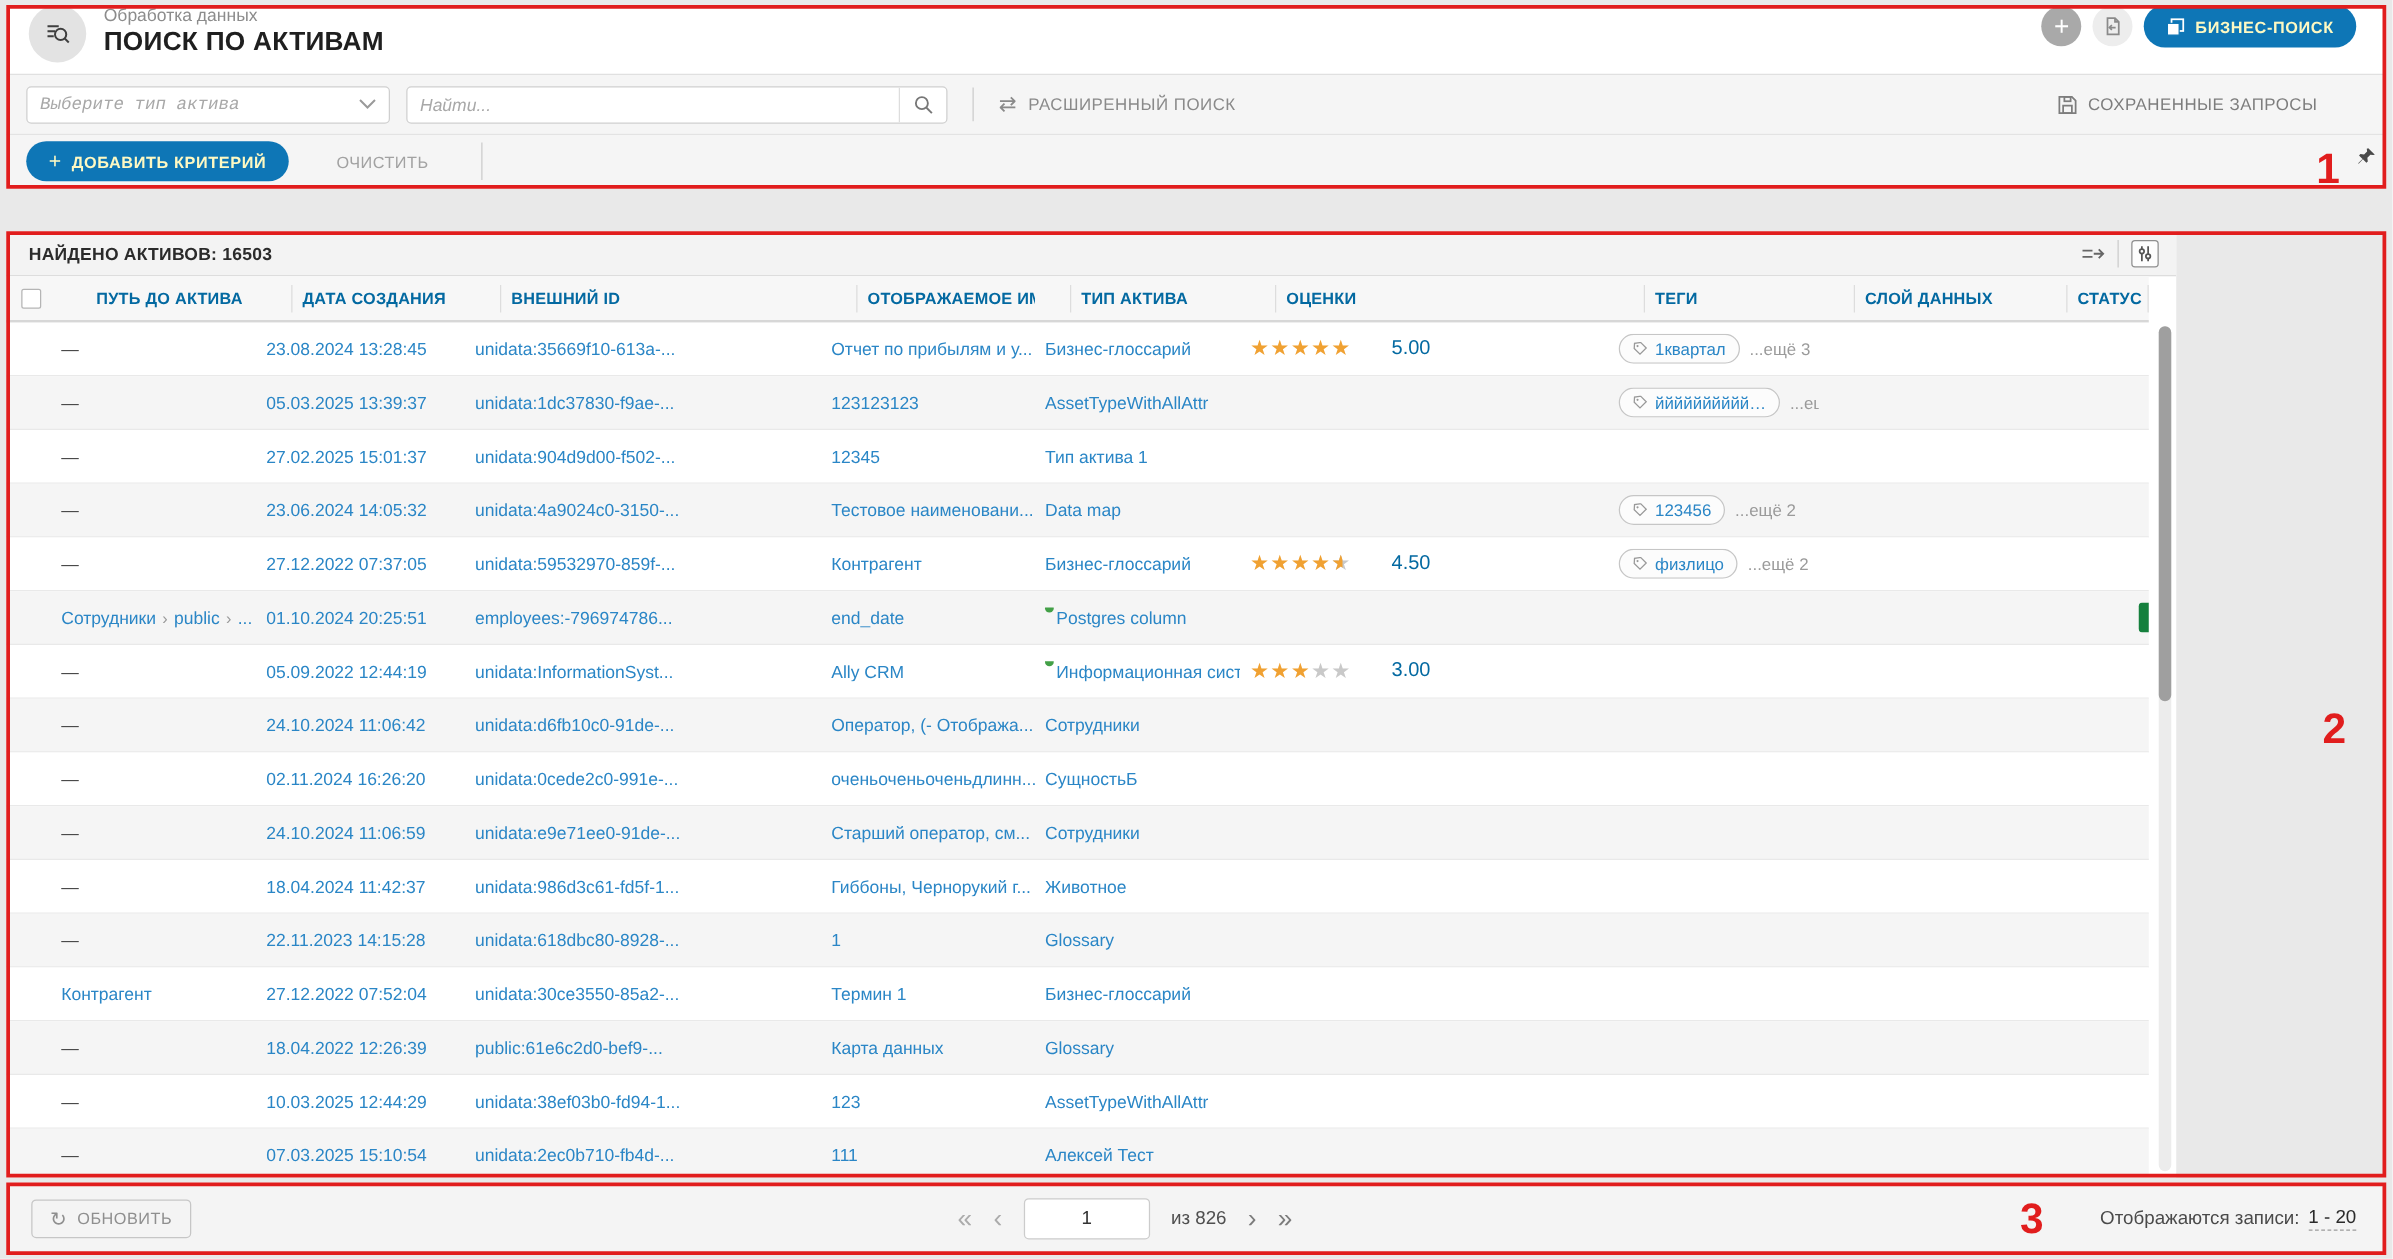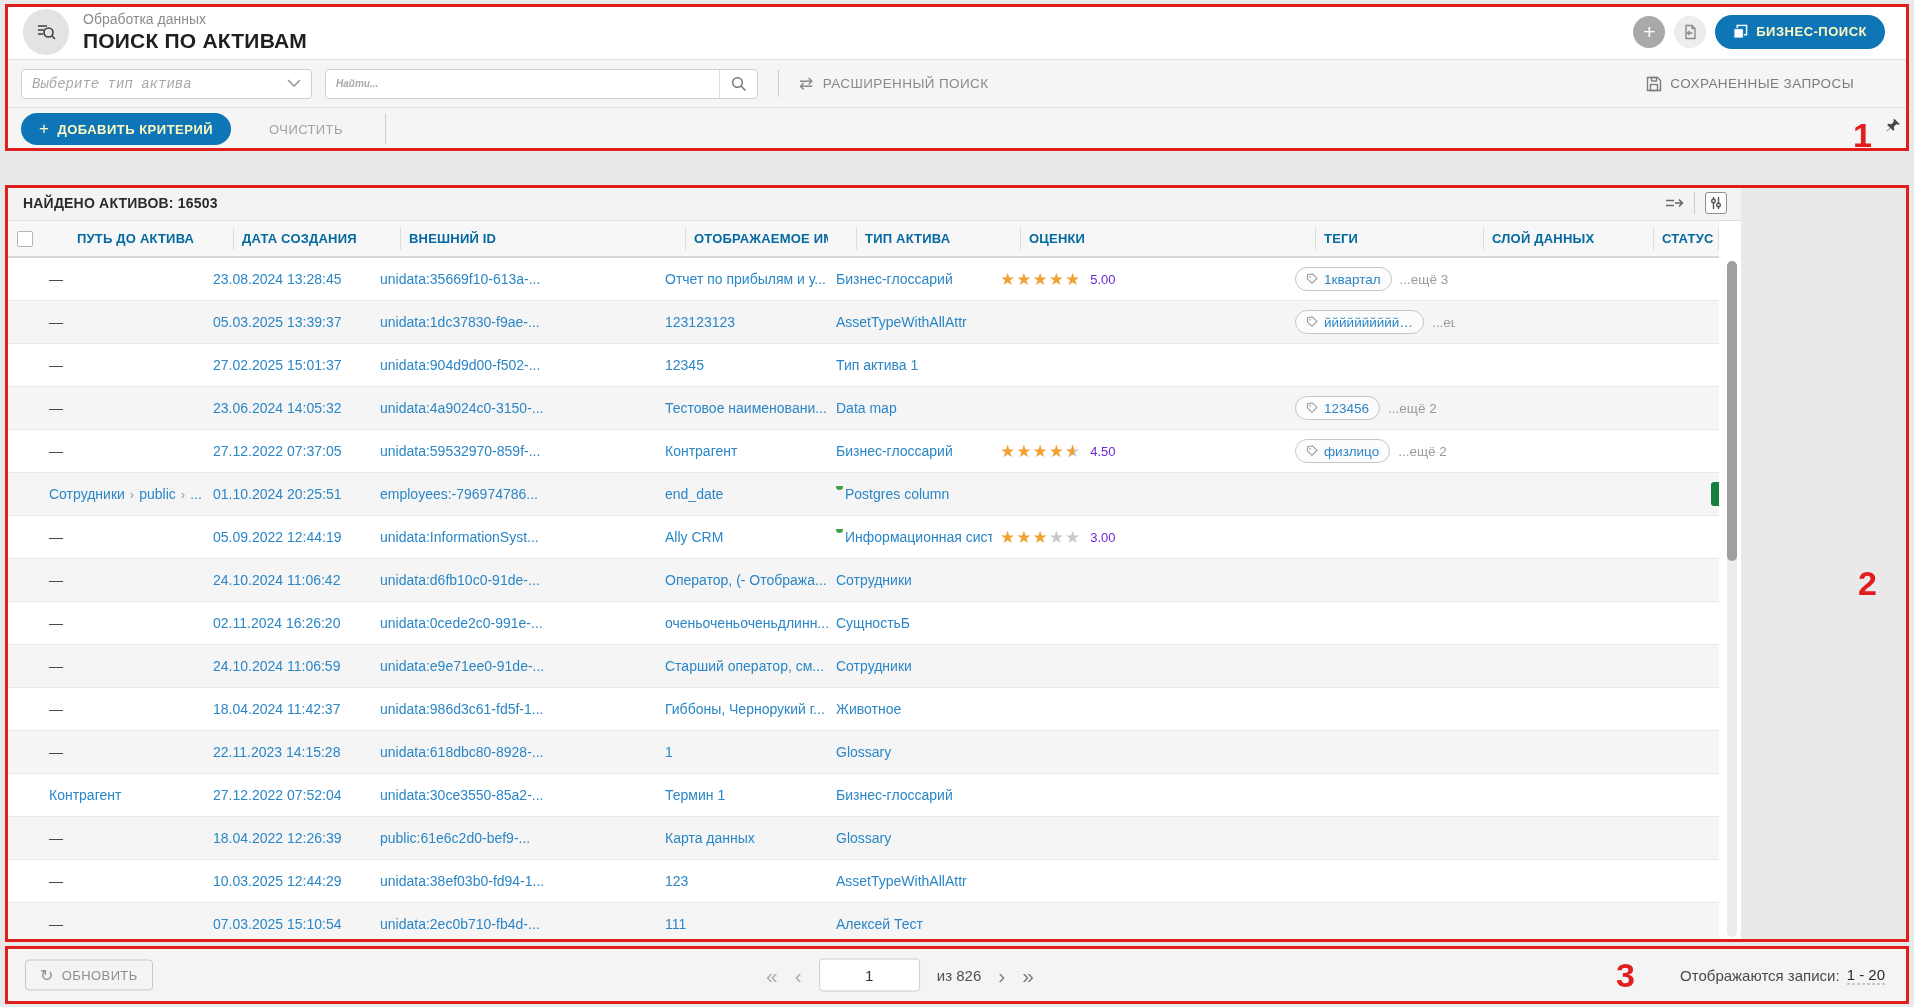--- a/index.html
+++ b/index.html
@@ -5,36 +5,36 @@
   * { margin:0; padding:0; box-sizing:border-box; }
   html,body { width:1914px; height:1007px; }
   body { background:#e9e9e9; font-family:"Liberation Sans","DejaVu Sans",sans-serif; position:relative; overflow:hidden; color:#333; }
 
   .panel { position:absolute; background:#fff; overflow:hidden; }
   #panel-top    { left:5px; top:4px;   width:1904px; height:147px; }
   #panel-table  { left:5px; top:185px; width:1736px; height:757px; }
   #panel-footer { left:5px; top:946px; width:1904px; height:58px; background:#f4f4f4; }
 
   
-  .title-row { height:56px; background:#fff; border-bottom:1px solid #e0e0e0; display:flex; align-items:center; padding:0 24px 0 18px; }
+  .title-row { height:56px; background:#fff; border-bottom:1px solid #e0e0e0; display:flex; align-items:flex-start; padding:0 24px 0 18px; }
   .avatar { width:46px; height:46px; border-radius:50%; background:#e3e3e3; display:flex; align-items:center; justify-content:center; flex:0 0 auto; }
   .titles { margin-left:14px; }
   .breadcrumb { font-size:14px; color:#8c8c8c; margin-bottom:2px; }
   .page-title { font-size:21px; font-weight:bold; color:#1f1f1f; letter-spacing:.2px; }
   .top-actions { margin-left:auto; display:flex; align-items:center; gap:9px; }
   .circle-btn { width:32px; height:32px; border-radius:50%; border:none; display:flex; align-items:center; justify-content:center; cursor:pointer; }
   .circle-btn.plus { background:#a9a9a9; color:#fff; font-size:21px; line-height:1; }
   .circle-btn.export { background:#ededed; color:#8a8a8a; }
   .pill-btn { height:34px; border:none; border-radius:17px; background:#0e76b6; color:#fef9c3; font-weight:bold; font-size:13px; letter-spacing:.5px; display:inline-flex; align-items:center; gap:8px; padding:0 18px; cursor:pointer; font-family:inherit; }
 
   .search-row { height:47px; background:#f5f5f5; display:flex; align-items:center; padding:0 55px 0 16px; }
   .select { width:291px; height:30px; background:#fff; border:1px solid #cfcfcf; border-radius:4px; display:flex; align-items:center; padding:0 10px; cursor:pointer;font-family:Liberation Mono, monospace; }
   .select .ph { font-style:italic; color:#a8a8a8; font-size:14px; flex:1; }
   .search-box { margin-left:13px; width:433px; height:30px; background:#fff; border:1px solid #cfcfcf; border-radius:4px; display:flex; align-items:center; overflow:hidden; }
-  .search-box input { flex:1; border:none; outline:none; height:100%; padding:0 10px; font-size:10px; font-style:italic; color:#14532d; background:transparent; font-family:inherit;font-weight:bold; }
+  .search-box input { flex:1; border:none; outline:none; height:100%; padding:0 10px; font-size:14px; font-style:italic; color:#14532d; background:transparent; font-family:inherit; }
   .search-box input::placeholder { color:#a8a8a8; }
   .search-btn { width:38px; height:100%; background:transparent; border:none; border-left:1px solid #ddd; display:flex; align-items:center; justify-content:center; cursor:pointer; color:#777; }
   .vdiv { width:1px; height:27px; background:#ccc; margin:0 20px; }
   .ghost-link { display:flex; align-items:center; gap:9px; color:#8a8a8a; font-size:13.5px; letter-spacing:.4px; cursor:pointer; }
   .swap-ic { font-size:17px; color:#8a8a8a; }
   .saved { margin-left:auto; display:flex; align-items:center; gap:8px; color:#7d7d7d; font-size:13.5px; letter-spacing:.4px; cursor:pointer; }
 
   .criteria-row { height:43px; background:#f5f5f5; border-top:1px solid #e3e3e3; display:flex; align-items:center; padding:0 16px; position:relative; }
   .add-criteria { height:32px; border-radius:16px; }
   .add-criteria .plus-sign { font-size:17px; font-weight:normal; }
@@ -64,21 +64,21 @@
   .td { padding-left:8px; font-size:14px; white-space:nowrap; overflow:hidden; display:flex; align-items:center; }
   .link { color:#2a86c6; cursor:pointer; }
   .dash { color:#4a4a4a; }
   .psep { color:#9a9a9a; margin:0 5px; font-size:13px; }
   .pdots { color:#2a86c6; }
   .green-dot { width:7px; height:7px; border-radius:50%; background:#43a047; display:inline-block; position:relative; top:-8px; margin-right:2px; flex:0 0 auto; }
   .stars { display:inline-flex; }
   .star { font-size:17px; color:#c9c9c9; position:relative; letter-spacing:1px; }
   .star.full { color:#f0a132; }
   .star .ov { position:absolute; left:0; top:0; width:55%; overflow:hidden; color:#f0a132; }
-  .rating-val { margin-left:9px; color:#6d28d9; font-size:13px; }
+  .rating-val { margin-left:32px; color:#0369a1; font-size:16px; }
   .tag-chip { height:24px; border:1px solid #c6c6c6; border-radius:12px; background:#fcfcfc; display:inline-flex; align-items:center; gap:6px; padding:0 10px; cursor:pointer; flex:0 0 auto; }
   .tag-label { color:#2a86c6; font-size:13.5px;text-align:center; }
   .tag-more { color:#9a9a9a; font-size:13.5px; margin-left:8px; cursor:pointer; }
   .badge-new { margin-left:78px; background:#15803d; color:#222; font-weight:bold; font-size:12.5px; letter-spacing:.4px; padding:5px 10px; border-radius:3px; }
 
   .scrollbar { position:absolute; right:4px; top:76px; width:10px; height:676px; background:#ececec; border-radius:5px; }
   .scrollbar .thumb { position:absolute; top:0; left:0; width:10px; height:300px; background:#9f9f9f; border-radius:5px; }
 
   
   .refresh { position:absolute; left:20px; top:50%; transform:translateY(-50%); height:31px; border:1px solid #c6c6c6; border-radius:4px; background:transparent; color:#8f8f8f; font-size:13px; letter-spacing:.4px; display:flex; align-items:center; gap:8px; padding:0 14px; cursor:pointer; font-family:inherit; }

